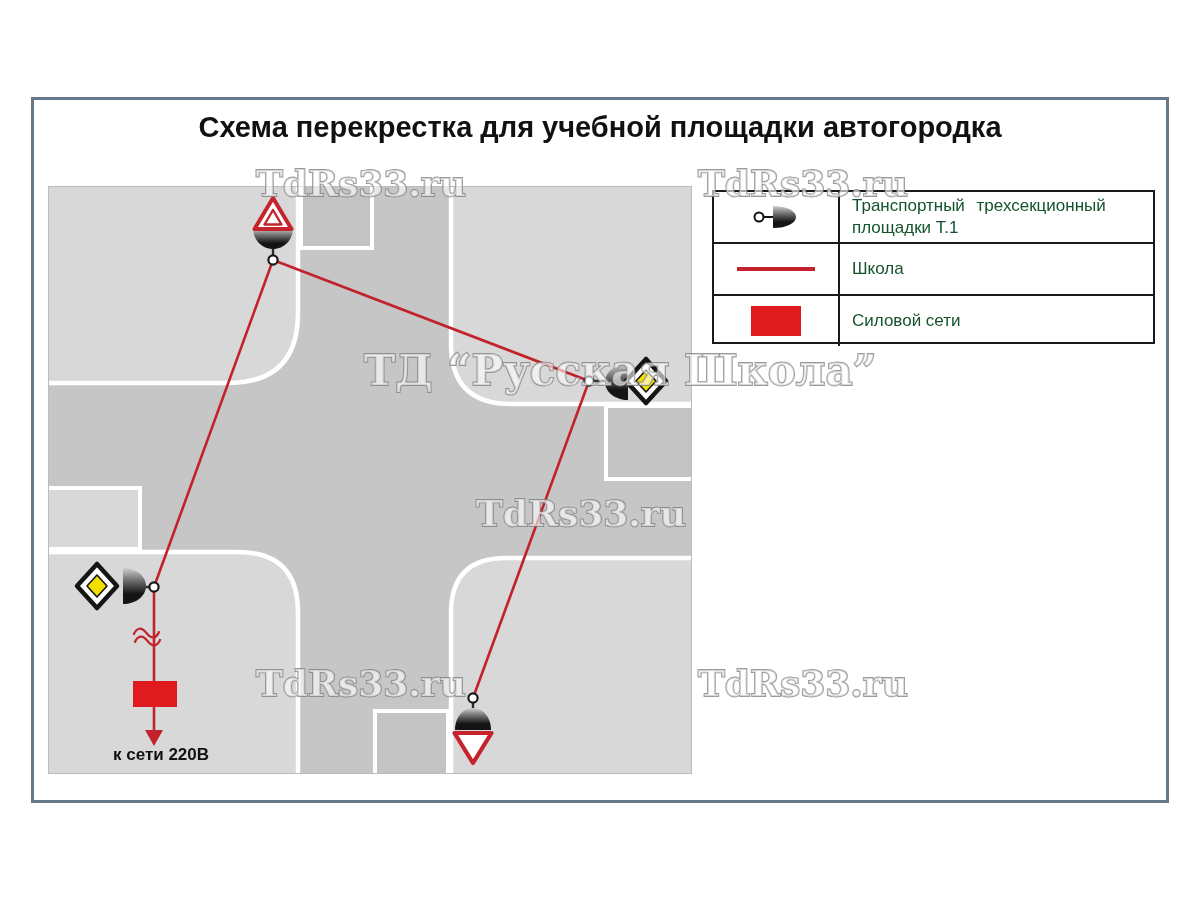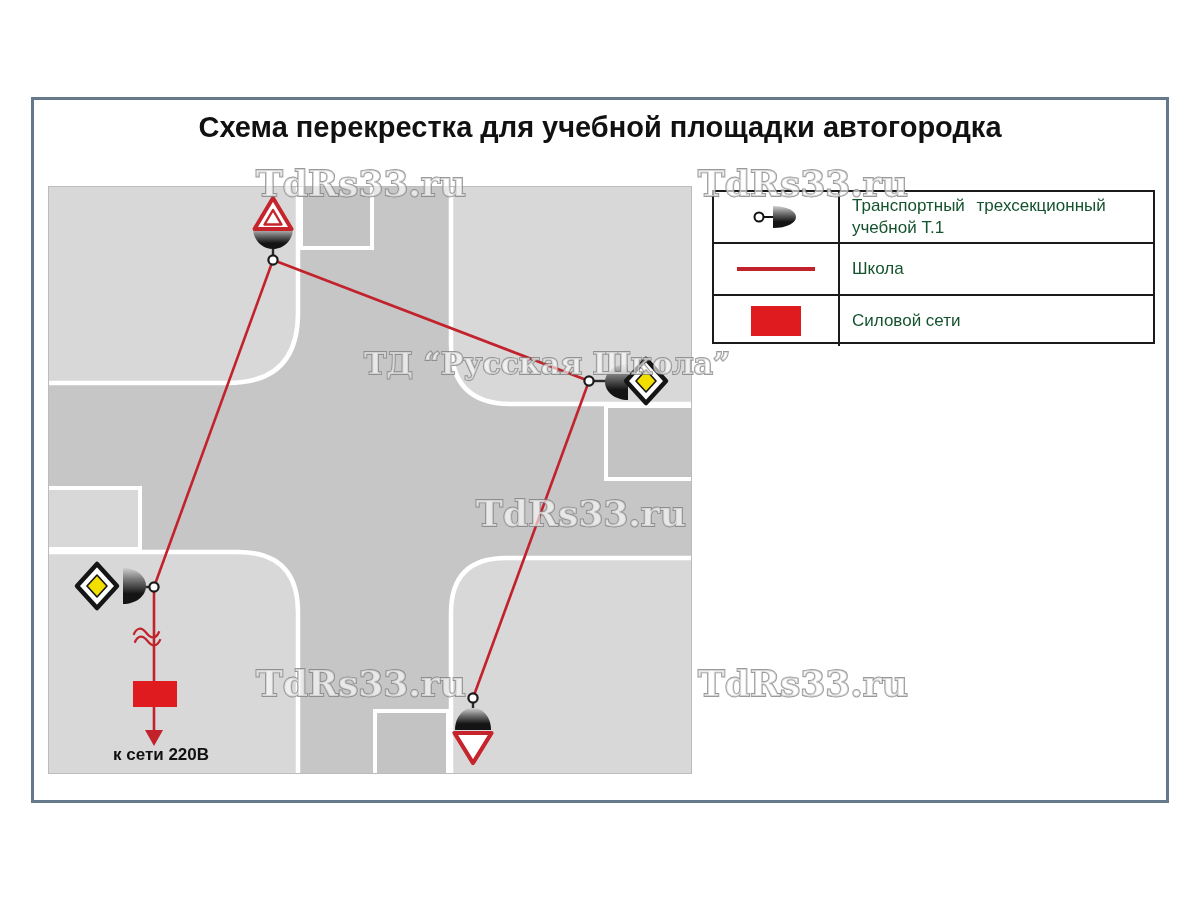--- a/index.html
+++ b/index.html
@@ -21,21 +21,21 @@
   .ltext{padding-left:12px;font-size:17px;color:#14532d;flex-direction:column;
          align-items:flex-start;justify-content:center;line-height:22px;}
   .ltext .l1{word-spacing:7px;}
   .cable-swatch{width:78px;height:4px;background:#c2222b;}
   .cabinet-swatch{width:50px;height:30px;background:#e01b20;}
   
   .wm{position:absolute;z-index:40;font-family:"DejaVu Serif",serif;font-weight:bold;
       color:rgba(255,255,255,0.60);-webkit-text-stroke:1.8px rgba(125,125,125,0.78);
       paint-order:stroke fill;white-space:nowrap;pointer-events:none;}
   .wm-site{font-size:36px;}
-  .wm-co{font-size:30px;}
+  .wm-co{font-size:42px;}
 </style>
 </head>
 <body>
 
 <div class="page">
   <div class="frame">
 
     <div class="title">Схема перекрестка для учебной площадки автогородка</div>
 
     <svg class="diagram-svg" viewBox="0 0 642 586">
@@ -118,21 +118,21 @@
               <stop offset="0.72" stop-color="#141414"></stop>
             </linearGradient>
           </defs>
           <circle cx="13" cy="20" r="4.5" fill="#fff" stroke="#111" stroke-width="2"></circle>
           <line x1="17.5" y1="20" x2="27" y2="20" stroke="#111" stroke-width="2"></line>
           <path d="M27,9 c14,0 23,5 23,11 c0,6 -9,11 -23,11 z" fill="url(#gDomeL)"></path>
         </svg>
       </div>
       <div class="lcell ltext">
         <span class="l1">Транспортный трехсекционный</span>
-        <span>учебной Т.1</span>
+        <span>площадки Т.1</span>
       </div>
 
       <div class="lcell licon row2">
         <div class="cable-swatch"></div>
       </div>
       <div class="lcell ltext row2">
         <span>Школа</span>
       </div>
 
       <div class="lcell licon row2">

